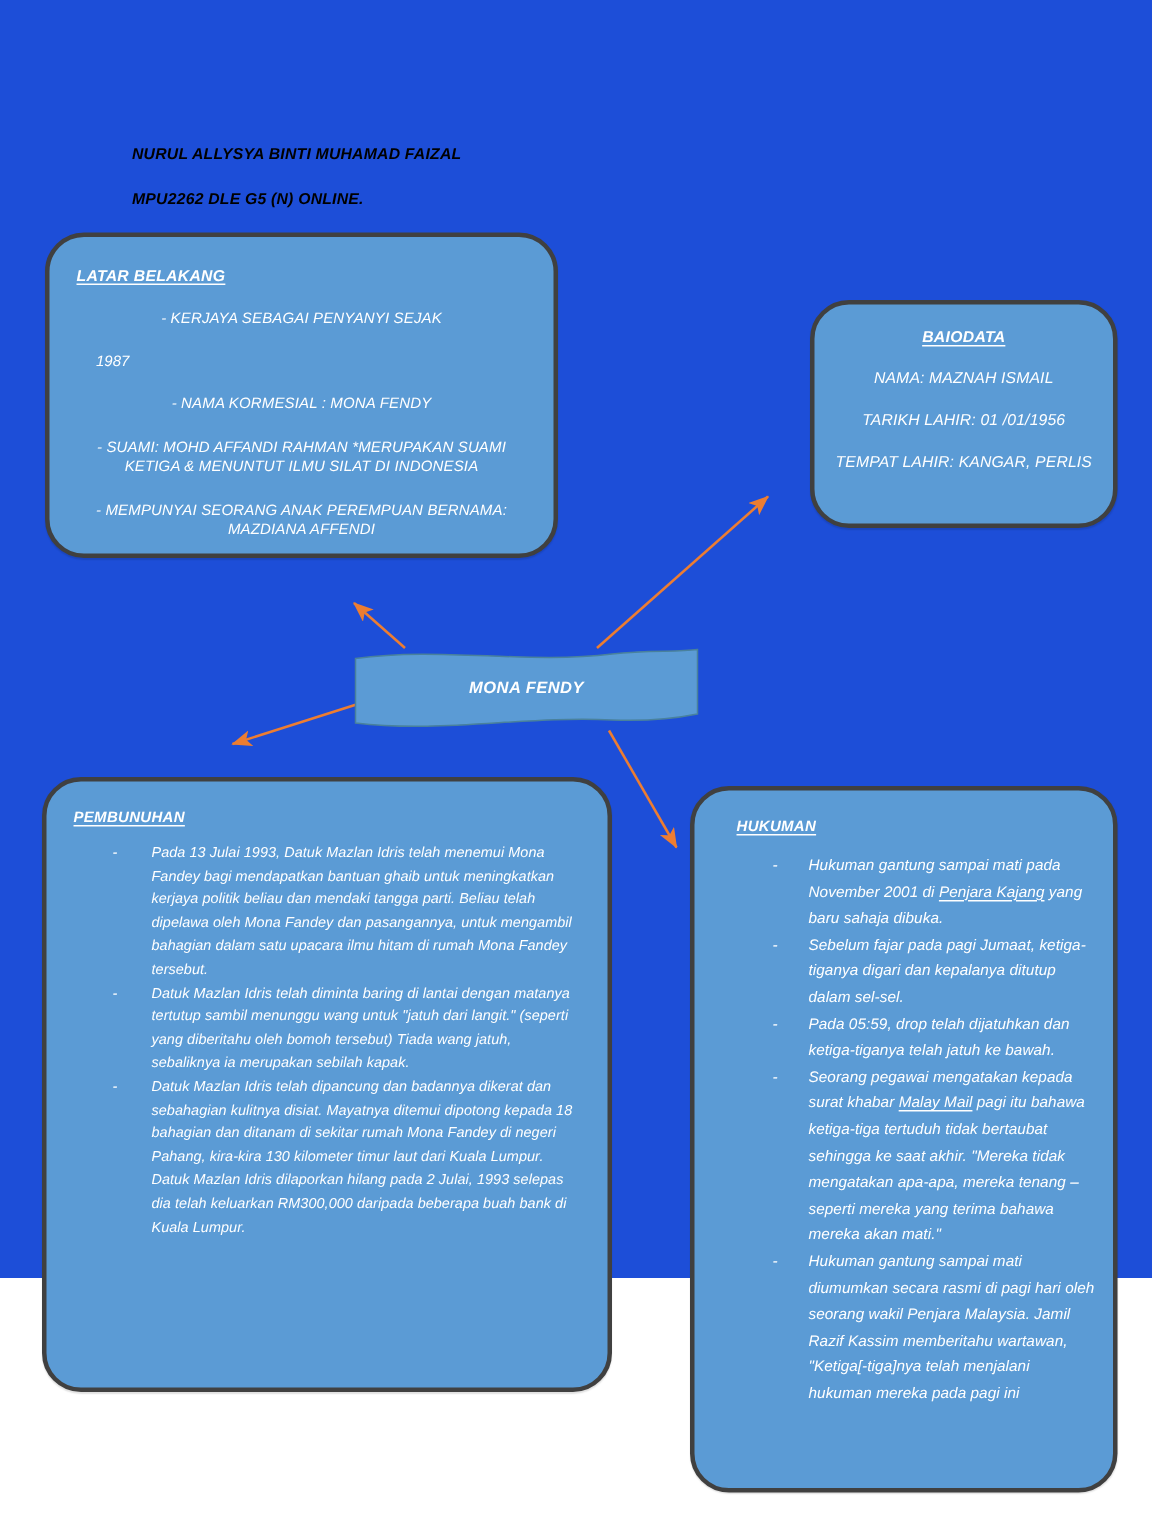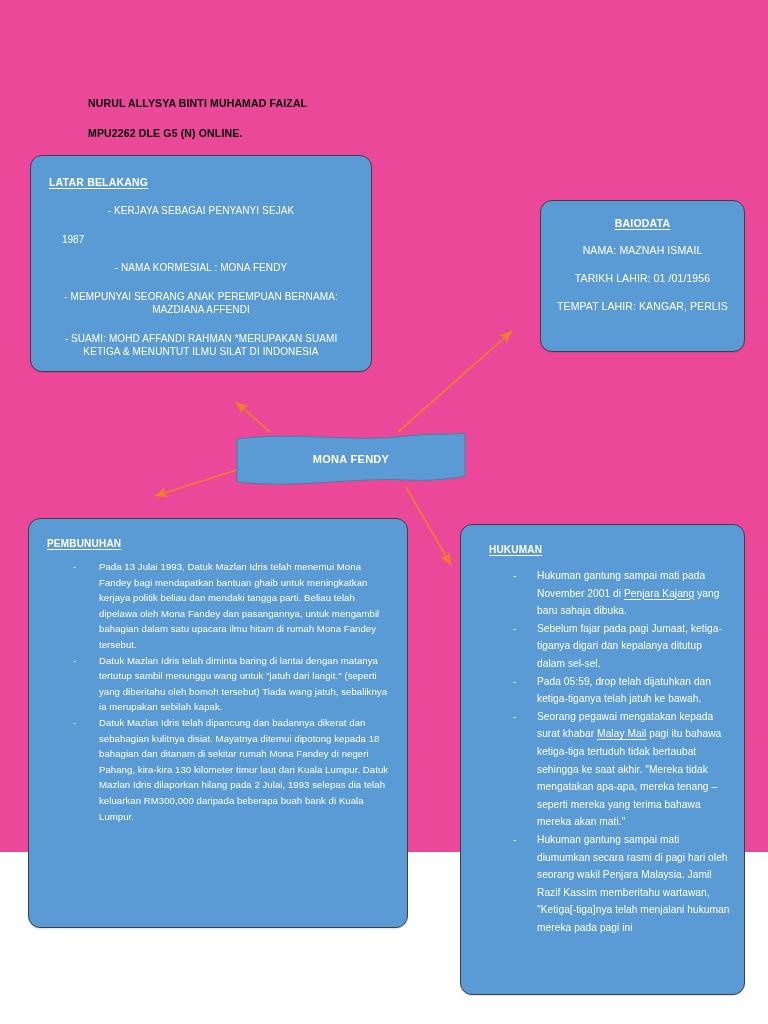--- a/index.html
+++ b/index.html
@@ -13,21 +13,22 @@
     position: relative;
     background: #ffffff;
     font-family: "Liberation Sans", sans-serif;
     overflow: hidden;
   }
 
   #canvas {
     position: relative;
     width: 768px;
     height: 852px;
-    background: #ec4899;
+    background: #1d4ed8;
+    font-style: italic;
   }
 
   
   .doc-header {
     position: absolute;
     left: 88px;
     top: 88px;
     width: 420px;
   }
   .doc-header .line {
@@ -36,22 +37,22 @@
     color: #000000;
     letter-spacing: 0.15px;
     line-height: 30px;
     white-space: nowrap;
   }
 
   
   .node {
     position: absolute;
     background: #5B9BD5;
-    border: 1px solid #404040;
-    border-radius: 12px;
+    border: 3px solid #404040;
+    border-radius: 26px;
     color: #ffffff;
     box-shadow: 0 1px 1px rgba(0,0,0,0.12);
   }
 
   .node .title {
     font-weight: bold;
     text-decoration: underline;
     text-underline-offset: 2px;
     color: #ffffff;
   }
@@ -229,22 +230,22 @@
     <line x1="246" y1="467" x2="155" y2="496" stroke="#ED7D31" stroke-width="1.7" marker-end="url(#ah)"></line>
 
     <line x1="406" y1="487" x2="451" y2="565" stroke="#ED7D31" stroke-width="1.7" marker-end="url(#ah)"></line>
   </svg>
 
   <div class="node" id="latar-belakang">
     <div class="title">LATAR BELAKANG</div>
     <div class="row">-  KERJAYA SEBAGAI PENYANYI SEJAK</div>
     <div class="sub">1987</div>
     <div class="row">-  NAMA KORMESIAL : MONA FENDY</div>
+    <div class="row">- SUAMI: MOHD AFFANDI RAHMAN *MERUPAKAN SUAMI KETIGA &amp; MENUNTUT ILMU SILAT DI INDONESIA</div>
     <div class="row">-        MEMPUNYAI SEORANG ANAK PEREMPUAN BERNAMA: MAZDIANA AFFENDI</div>
-    <div class="row">- SUAMI: MOHD AFFANDI RAHMAN *MERUPAKAN SUAMI KETIGA &amp; MENUNTUT ILMU SILAT DI INDONESIA</div>
   </div>
 
   <div class="node" id="baiodata">
     <div class="title">BAIODATA</div>
     <div class="row">NAMA: MAZNAH ISMAIL</div>
     <div class="row">TARIKH LAHIR: 01 /01/1956</div>
     <div class="row">TEMPAT LAHIR: KANGAR, PERLIS</div>
   </div>
 
   <div id="mona-fendy-banner">

